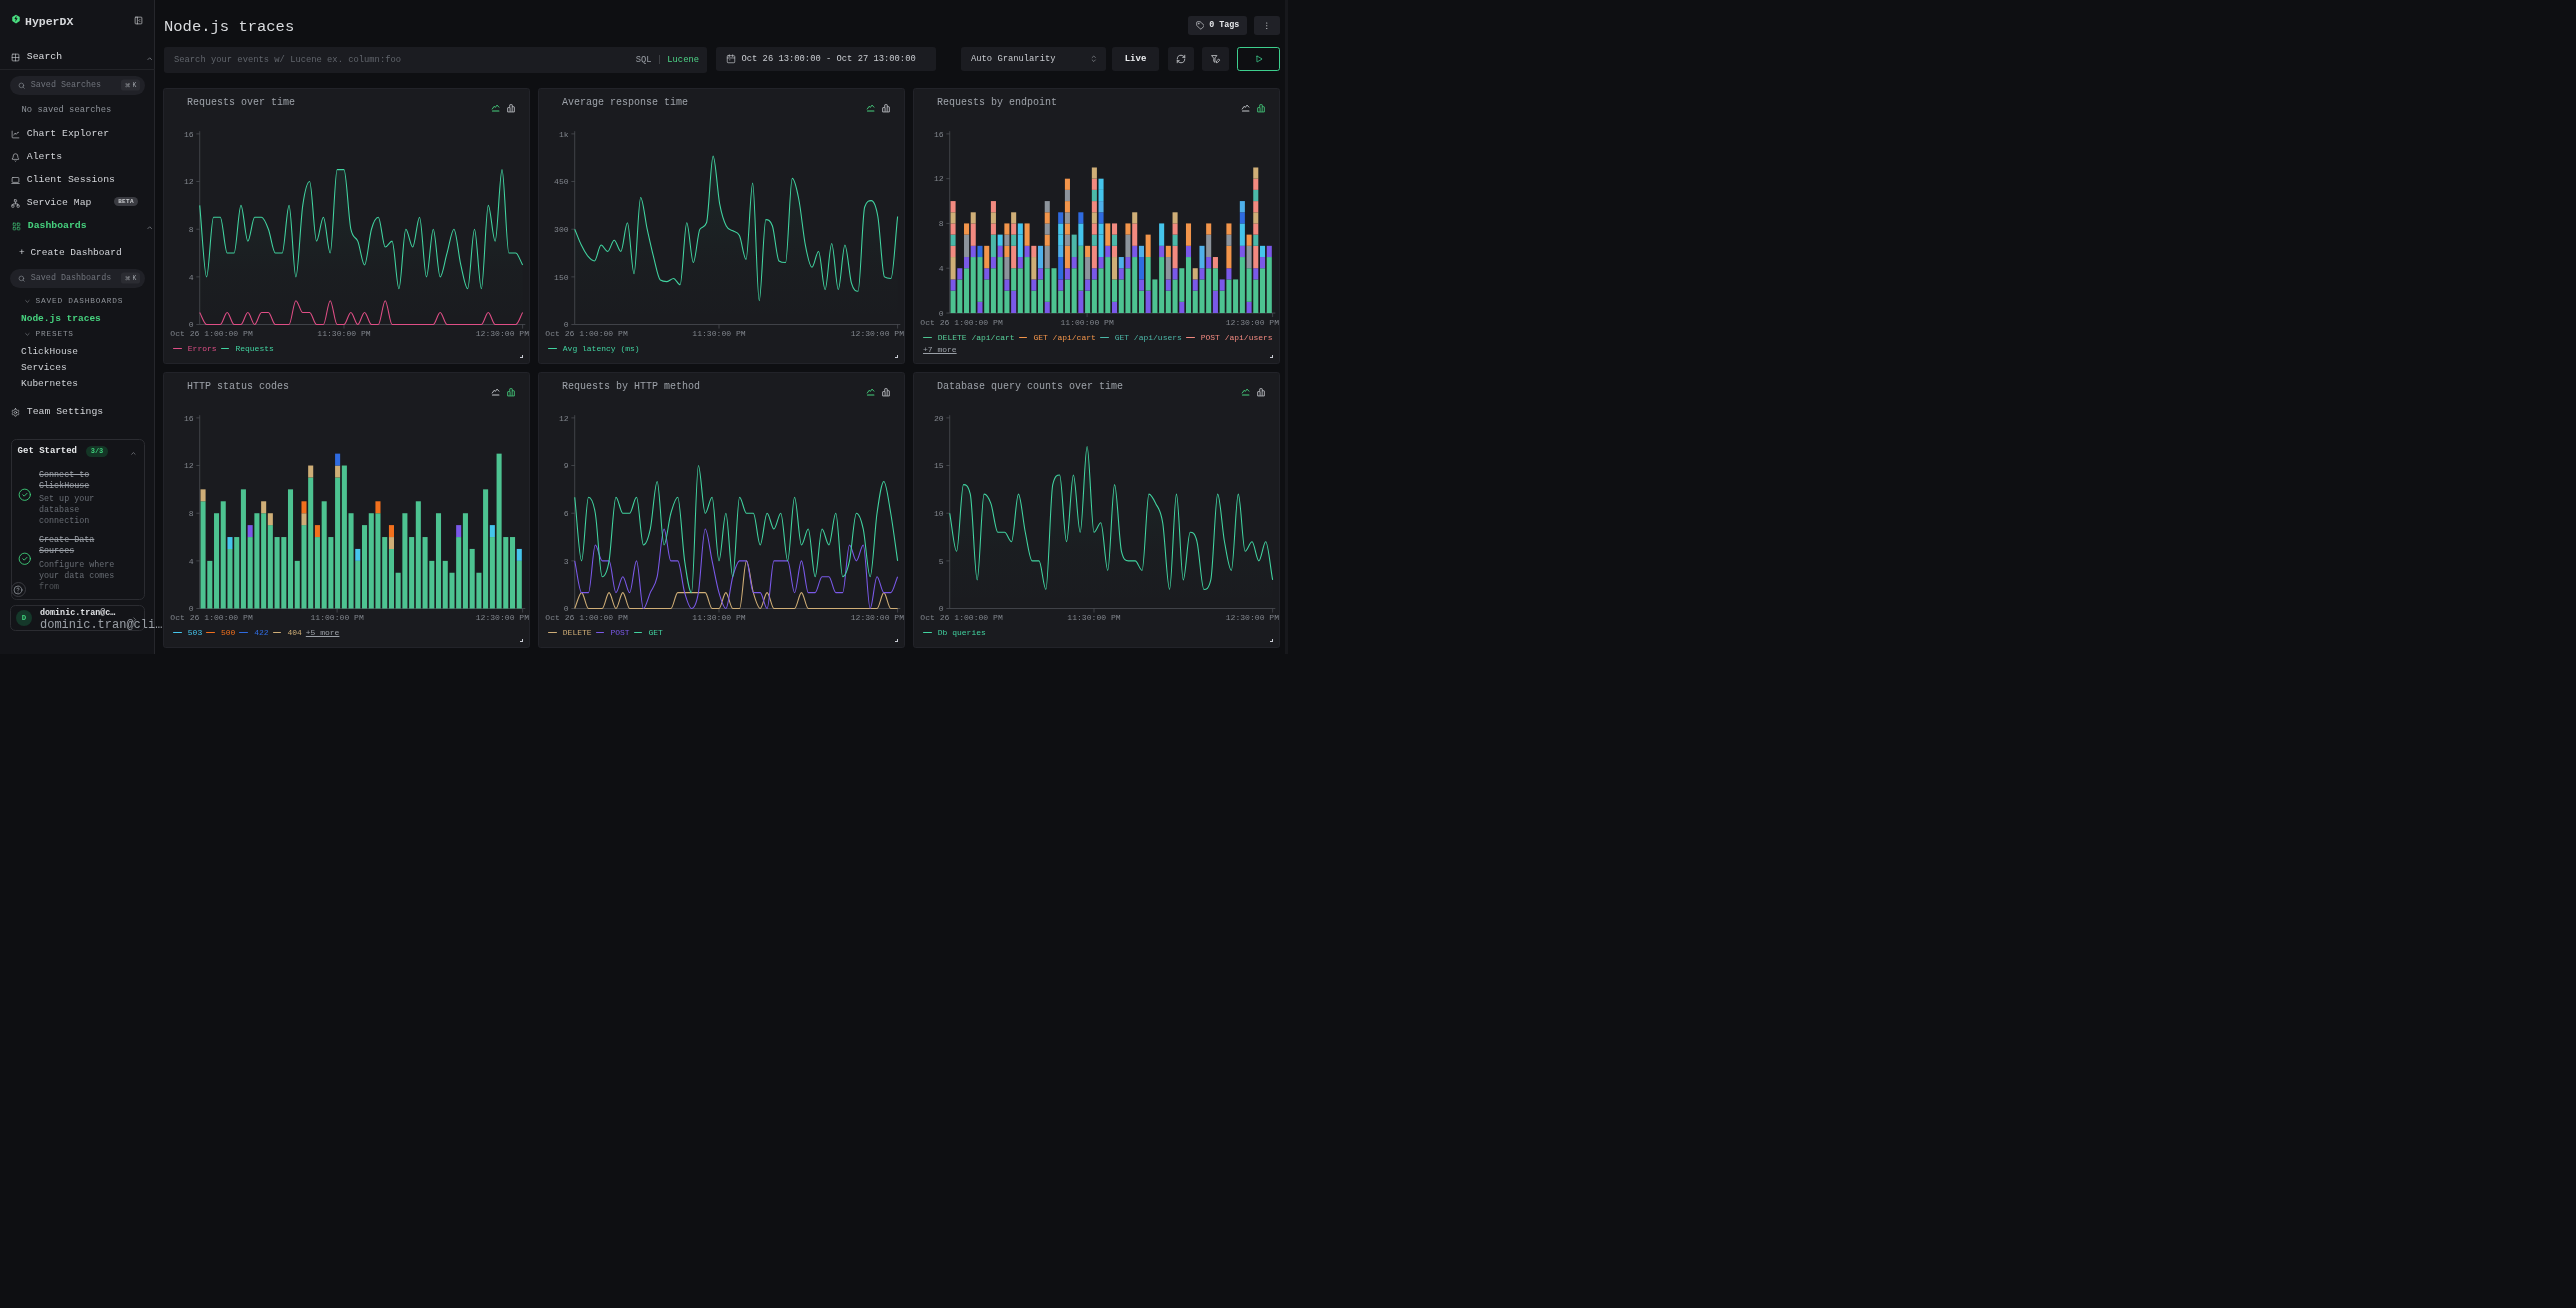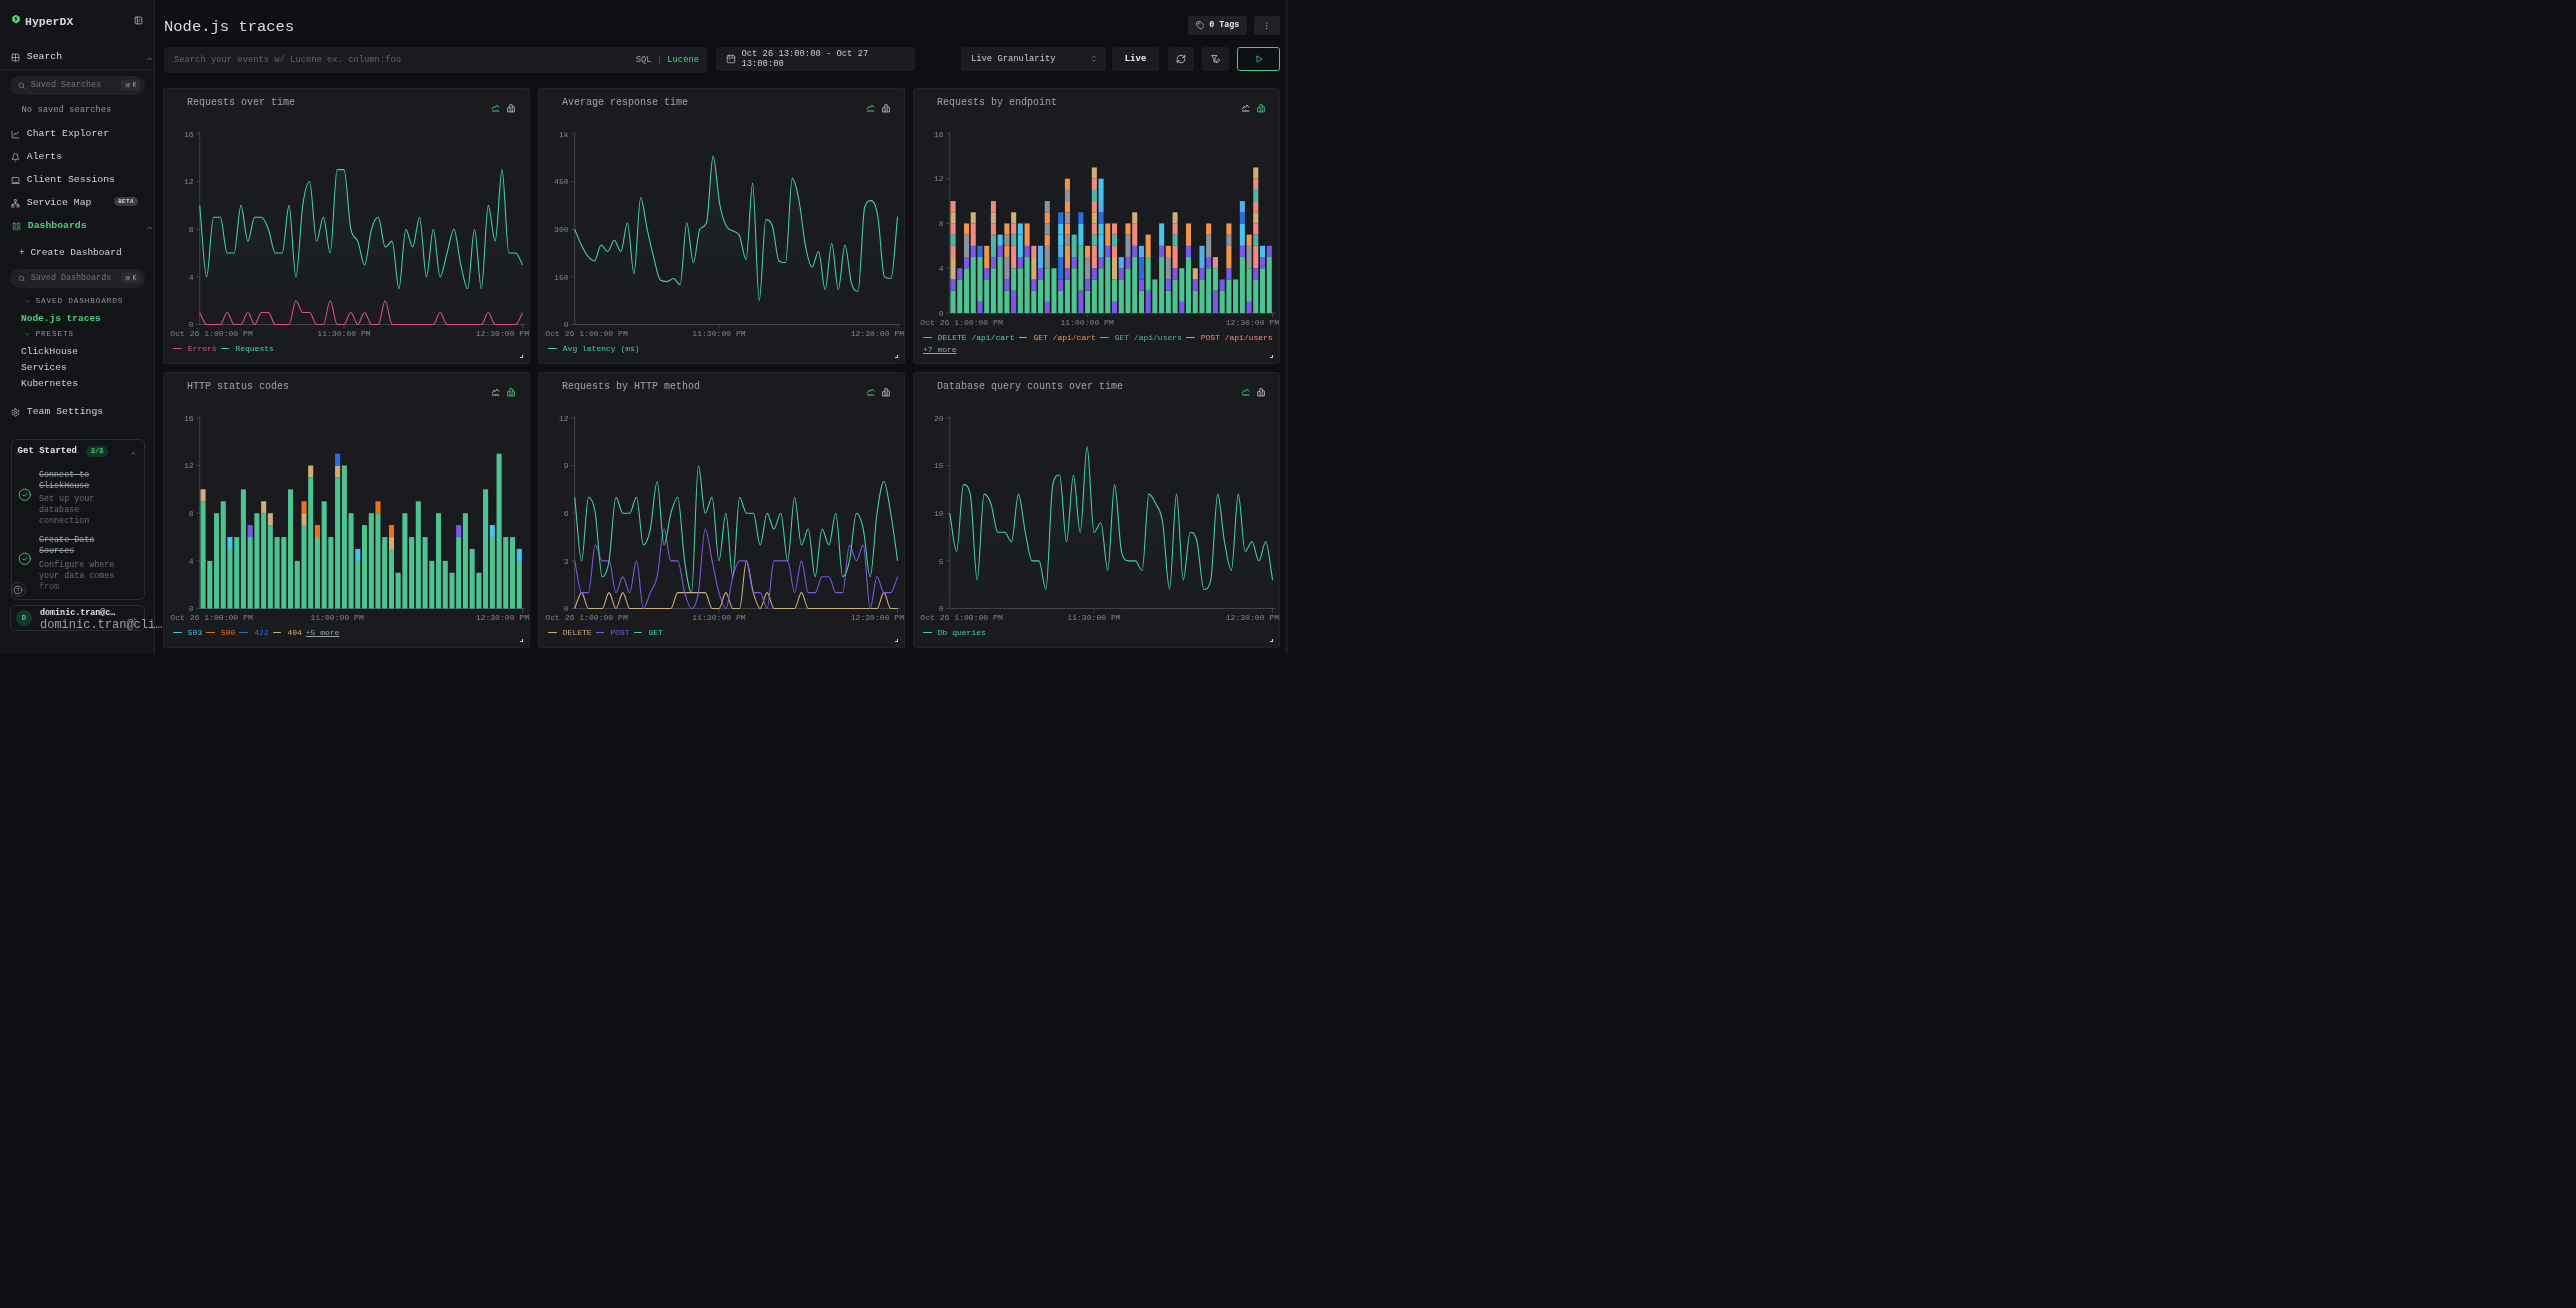--- a/index.html
+++ b/index.html
@@ -199,29 +199,29 @@
         <circle cx="12" cy="5" r="1.5" fill="currentColor" stroke="none"></circle>
         <circle cx="12" cy="12" r="1.5" fill="currentColor" stroke="none"></circle>
         <circle cx="12" cy="19" r="1.5" fill="currentColor" stroke="none"></circle>
       </svg>
     </div>
 
   <div class="ctrl" style="left:164px;top:47px;width:543px;height:26px;color:#61656c">
     <span style="margin-left:10px">Search your events w/ Lucene ex. column:foo</span>
     <span style="position:absolute;right:8px;color:#9a9ea5">SQL <span style="color:#4a4d52">|</span> <span style="color:#4ed688;font-weight:normal">Lucene</span></span>
   </div>
-  <div class="ctrl" style="left:716px;width:199px;gap:6px"><span style="margin-left:9.5px;display:inline-flex">
+  <div class="ctrl" style="left:716px;width:220px;gap:6px"><span style="margin-left:9.5px;display:inline-flex">
         <svg width="10" height="10" viewBox="0 0 24 24" fill="none" stroke="#c8cbd0" stroke-width="1.6" stroke-linecap="round" stroke-linejoin="round" style="">
           <rect x="3" y="4" width="18" height="17" rx="2"></rect>
           <path d="M8 2v4M16 2v4M3 9.5h18"></path>
           <path d="M8.5 14h1"></path>
         </svg>
       </span>Oct 26 13:00:00 - Oct 27 13:00:00</div>
   <div class="ctrl" style="left:961px;width:145px">
-      <span style="margin-left:10px">Live Granularity</span>
+      <span style="margin-left:10px">Auto Granularity</span>
       <span style="position:absolute;right:8px;display:inline-flex;color:#8a8e94">
         <svg width="9.5" height="9.5" viewBox="0 0 24 24" fill="none" stroke="currentColor" stroke-width="1.8" stroke-linecap="round" stroke-linejoin="round" style="">
           <path d="m8 9 4-4 4 4"></path>
           <path d="m8 15 4 4 4-4"></path>
         </svg>
       </span>
     </div>
   <div class="ctrl" style="left:1112px;width:47px;justify-content:center;font-weight:bold;color:#eceef0;font-size:9px">Live</div>
   <div class="ctrl" style="left:1168px;width:26px;justify-content:center">
       <svg width="10" height="10" viewBox="0 0 24 24" fill="none" stroke="#dfe2e5" stroke-width="1.8" stroke-linecap="round" stroke-linejoin="round" style="">

